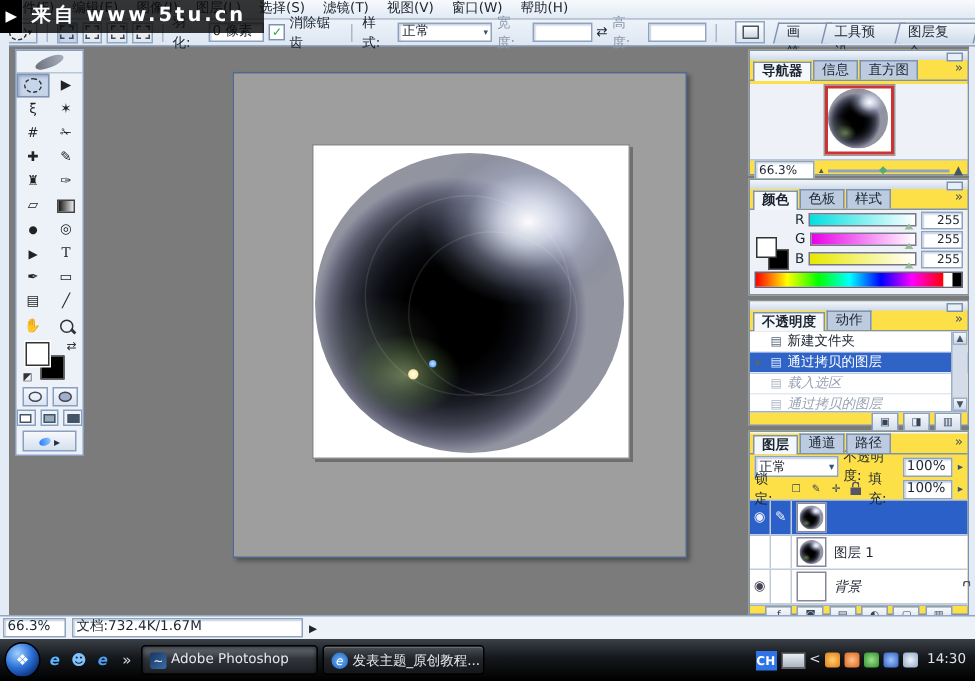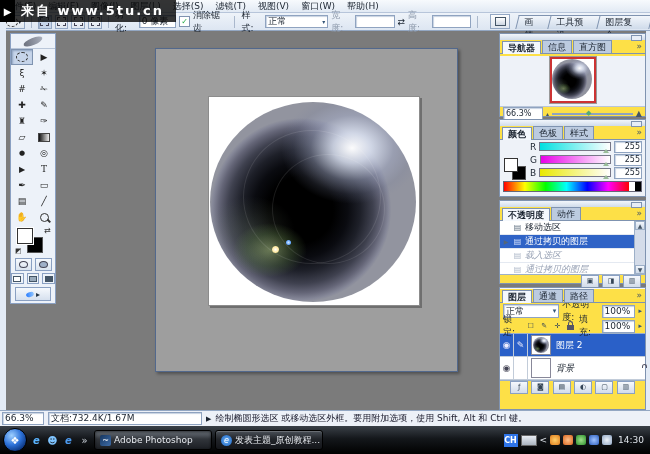--- a/index.html
+++ b/index.html
@@ -390,21 +390,21 @@
       </div>
     <div class="p-tabs">
       <span class="p-tab active">不透明度</span>
       <span class="p-tab">动作</span>
       <span class="p-more">»</span>
     </div>
     <div class="hist-list">
       <div class="hist-row">
         <span class="gut"></span>
         <span class="hicon">▤</span>
-        <span>移动选区</span>
+        <span>新建文件夹</span>
       </div>
       <div class="hist-row sel">
         <span class="gut">▶</span>
         <span class="hicon">▤</span>
         <span>通过拷贝的图层</span>
       </div>
       <div class="hist-row undone">
         <span class="gut"></span>
         <span class="hicon">▤</span>
         <span>载入选区</span>
@@ -454,21 +454,28 @@
       <span class="sunken field" style="width:30px">100%</span>
       <span style="font-size:7px;color:#357">▸</span>
     </div>
     <div class="lay-list">
       <div class="lay-row sel">
         <span class="lay-cell">◉</span>
         <span class="lay-cell">✎</span>
         <span class="lay-thumb">
             <span class="ballart" style="left:1px;top:1px;width:16px;height:16px"></span>
           </span>
-        <span class="lay-name">图层 2</span>
+      </div>
+      <div class="lay-row">
+        <span class="lay-cell"></span>
+        <span class="lay-cell"></span>
+        <span class="lay-thumb">
+            <span class="ballart" style="left:1px;top:1px;width:16px;height:16px"></span>
+          </span>
+        <span class="lay-name">图层 1</span>
       </div>
       <div class="lay-row">
         <span class="lay-cell">◉</span>
         <span class="lay-cell"></span>
         <span class="lay-thumb"></span>
         <span class="lay-name" style="font-style:italic">背景</span>
         <span class="lay-lock"><span class="css-lock"></span></span>
       </div>
     </div>
     <div class="p-foot" style="justify-content:space-around;padding:0 10px">
@@ -478,21 +485,20 @@
       <span class="p-foot-btn">◐</span>
       <span class="p-foot-btn">▢</span>
       <span class="p-foot-btn">▥</span>
     </div>
   </div>
 
   <div class="abs statusbar">
     <span class="sunken field" style="width:36px">66.3%</span>
     <span class="sunken field" style="width:148px">文档:732.4K/1.67M</span>
     <span style="font-size:7px">▶</span>
-    <span class="status-hint">绘制椭圆形选区 或移动选区外框。要用附加选项，使用 Shift, Alt 和 Ctrl 键。</span>
   </div>
 
   <div class="abs taskbar">
     <span class="orb">❖</span>
     <span class="ql" style="color:#5ab4ff;font-style:italic;font-weight:bold">e</span>
     <span class="ql" style="color:#7fc4ff">☻</span>
     <span class="ql" style="color:#4d9bf0;font-style:italic;font-weight:bold">e</span>
     <span class="ql" style="color:#cfd5dc">»</span>
     <span class="task active" style="width:118px">
       <span class="ticon" style="background:linear-gradient(135deg,#16365f,#3e6ca8)">~</span>

